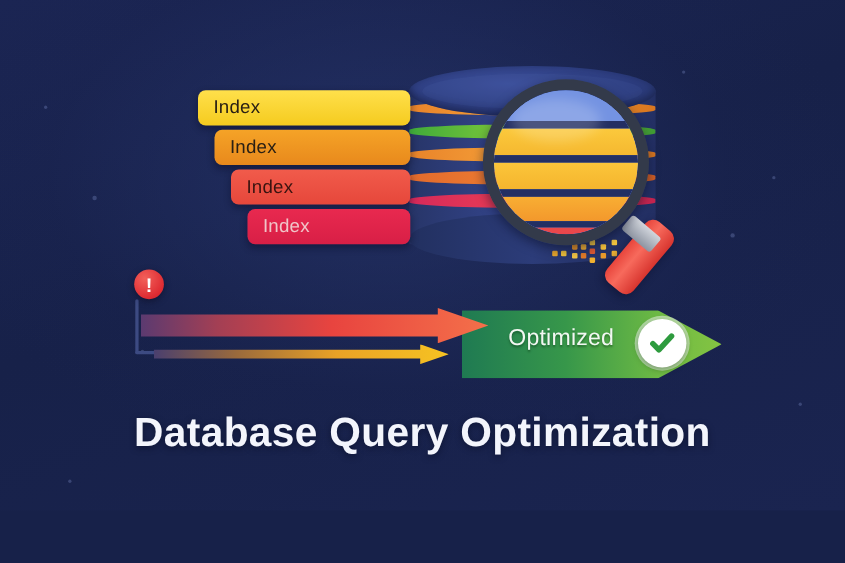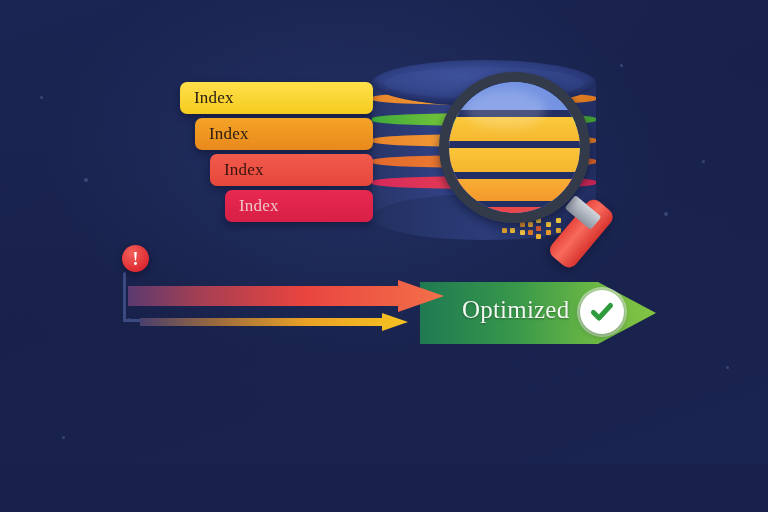--- a/index.html
+++ b/index.html
@@ -9,21 +9,20 @@
     background:#172149;
     position:relative;
   }
   #stage {
     position:absolute; inset:0;
     width:768px; height:464px;
     background:
       radial-gradient(ellipse 560px 360px at 46% 34%, rgba(44,60,120,0.55) 0%, rgba(28,38,86,0.15) 55%, rgba(23,33,73,0) 75%),
       linear-gradient(160deg, #1b2553 0%, #172149 45%, #1a2450 100%);
     overflow:hidden;
-    font-family:Liberation Serif, serif;
   }
   .star { position:absolute; border-radius:50%; background:#8fa2e0; opacity:.28; }
 
   
   .db { position:absolute; left:372px; top:60px; width:224px; height:182px; }
   .db-body {
     position:absolute; left:0; top:22px; width:224px; height:140px;
     background:linear-gradient(90deg,#273568 0%,#33448a 38%,#2f4081 62%,#232f63 100%);
   }
   .db-bottom {
@@ -119,21 +118,21 @@
     clip-path:polygon(0 5px, calc(100% - 26px) 5px, calc(100% - 26px) 0, 100% 50%, calc(100% - 26px) 100%, calc(100% - 26px) calc(100% - 5px), 0 calc(100% - 5px));
   }
   .arrow-green {
     position:absolute; left:420px; top:282px; width:236px; height:62px;
     background:linear-gradient(90deg,#1f7a52 0%,#37974a 40%,#6cb944 75%,#84c442 100%);
     clip-path:polygon(0 0, calc(100% - 58px) 0, calc(100% - 58px) -0px, 100% 50%, calc(100% - 58px) 100%, 0 100%);
     box-shadow:0 4px 10px rgba(8,12,35,.3);
   }
   .opt-label {
     position:absolute; left:462px; top:296px;
-    color:#f2f7f2; font-size:25px; letter-spacing:.2px;
+    color:#f2f7f2; font-size:21px; letter-spacing:.2px;
     text-shadow:0 1px 2px rgba(0,40,10,.45);
   }
   .check-circle {
     position:absolute; left:580px; top:290px; width:44px; height:44px;
     border-radius:50%; background:#ffffff;
     box-shadow:0 2px 6px rgba(8,20,10,.35), 0 0 0 3px rgba(236,245,236,.55);
     display:flex; align-items:center; justify-content:center;
   }
   .check-circle svg { display:block; }
 
@@ -251,14 +250,15 @@
   <div class="check-circle">
     <svg width="26" height="26" viewBox="0 0 26 26" aria-hidden="true">
       <path d="M4.5 13.4 L10 19 L21.5 6.5" fill="none" stroke="#2e9b3e" stroke-width="5" stroke-linecap="round" stroke-linejoin="round"></path>
     </svg>
   </div>
 
   <div class="alert-badge">
     <b>!</b>
   </div>
 
+  <div class="title">Database Query Optimization</div>
 
 </div>
 
 </body></html>

